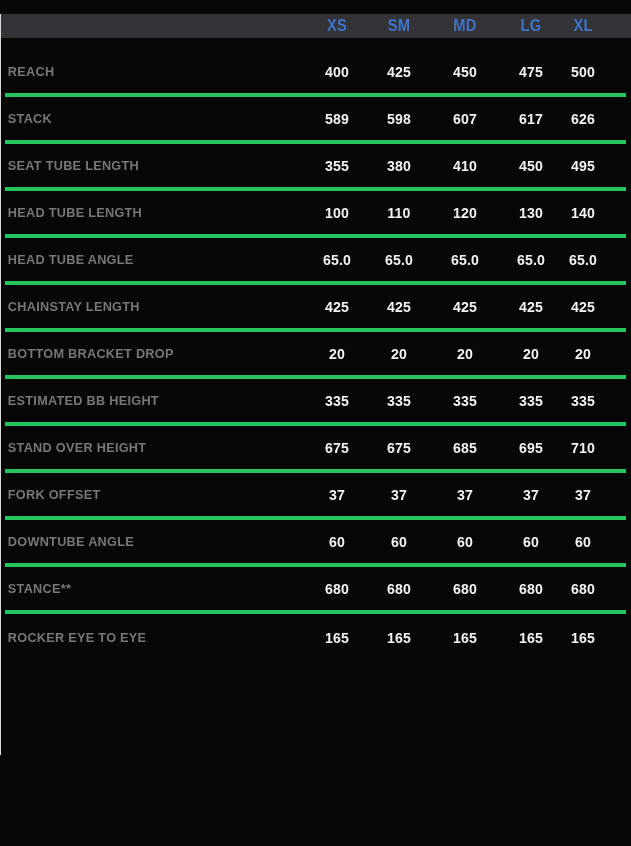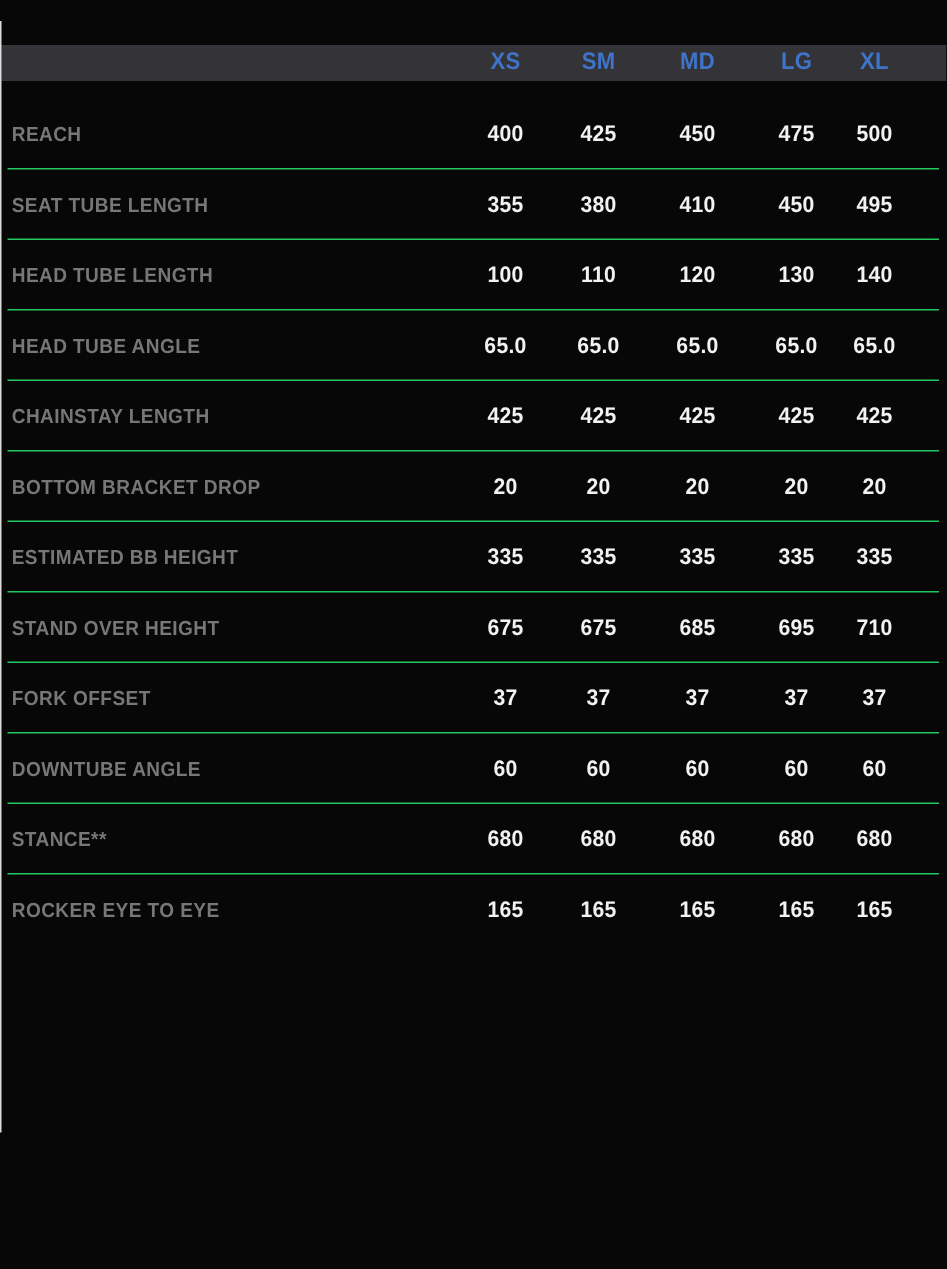--- a/index.html
+++ b/index.html
@@ -16,40 +16,40 @@
     background:#070707;
     overflow:hidden;
   }
   
   .edge-line {
     position:absolute; left:0; top:14px;
     width:1px; height:741px;
     background:#dcdcdc;
   }
   .header-bar {
-    margin-top:30px;
+    margin-top:14px;
     height:24px;
     background:#333338;
     display:grid;
     grid-template-columns:308px 58px 66px 66px 66px 38px;
     align-items:center;
   }
   .header-cell {
     text-align:center;
     font-weight:700;
     font-size:16px;
     color:#3f74c9;
     transform:scaleX(0.92);
     letter-spacing:0.2px;
   }
   .rows { margin:12px 5px 0 5px; }
   .spec-row {
     height:47px;
     box-sizing:border-box;
-    border-bottom:1px solid #22c55e;
+    border-bottom:4px solid #22c55e;
     display:grid;
     grid-template-columns:303px 58px 66px 66px 66px 38px;
     align-items:center;
   }
   .spec-row:last-child { border-bottom:none; }
   .spec-label {
     color:#77777a;
     font-weight:700;
     font-size:13.5px;
     padding-left:3px;
@@ -87,20 +87,28 @@
 
   <div class="spec-row">
     <div class="spec-label">REACH</div>
   <div class="spec-value">400</div>
         <div class="spec-value">425</div>
         <div class="spec-value">450</div>
         <div class="spec-value">475</div>
         <div class="spec-value">500</div>
       </div>
 
+  <div class="spec-row">
+    <div class="spec-label">STACK</div>
+  <div class="spec-value">589</div>
+        <div class="spec-value">598</div>
+        <div class="spec-value">607</div>
+        <div class="spec-value">617</div>
+        <div class="spec-value">626</div>
+      </div>
 
 
   <div class="spec-row">
     <div class="spec-label">SEAT TUBE LENGTH</div>
   <div class="spec-value">355</div>
         <div class="spec-value">380</div>
         <div class="spec-value">410</div>
         <div class="spec-value">450</div>
         <div class="spec-value">495</div>
       </div>

